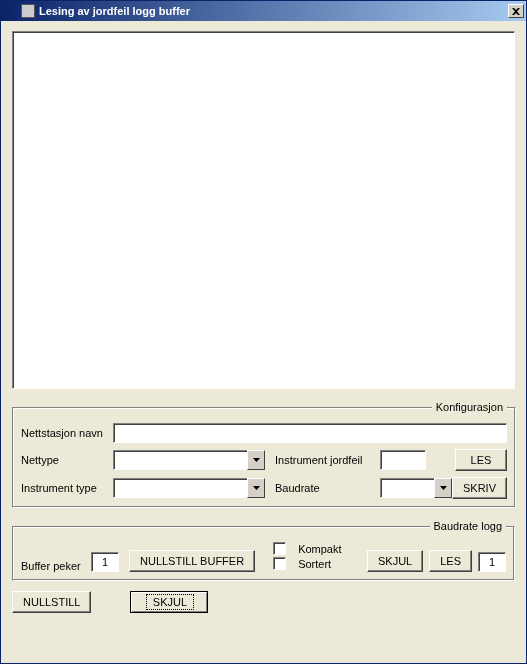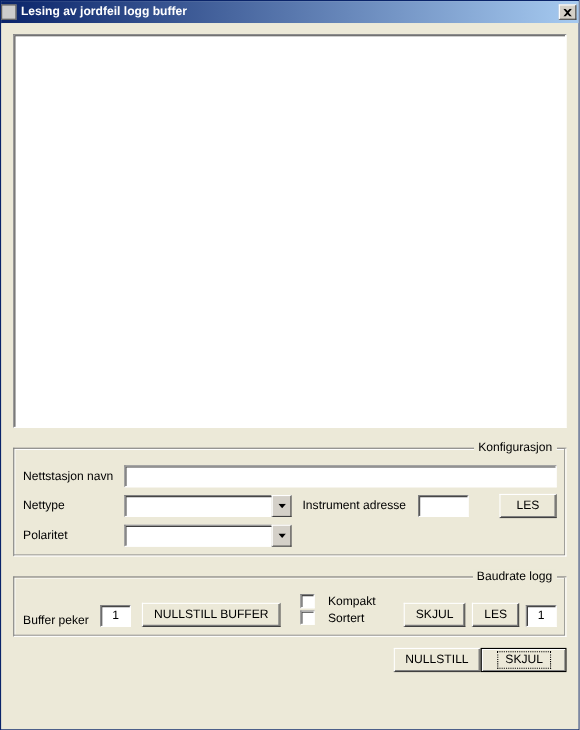--- a/index.html
+++ b/index.html
@@ -17,21 +17,21 @@
     border: 1px solid #0A246A;
     box-sizing: border-box;
     position: relative;
   }
   .titlebar {
     height: 20px;
     background: linear-gradient(to right, #0A246A, #A6CAF0);
     color: #fff;
     display: flex;
     align-items: center;
-    padding: 0 2px 0 0;
+    padding: 0 2px 0 20px;
     font-weight: bold;
     font-size: 11px;
   }
   .titlebar .app-icon {
     width: 14px;
     height: 14px;
     margin-right: 4px;
     position: relative;
   }
   .titlebar .app-icon::before {
@@ -211,23 +211,24 @@
     border-right: 1px solid #fff;
     border-bottom: 1px solid #fff;
     box-shadow: inset 1px 1px 0 #404040;
     box-sizing: border-box;
   }
 
   .spacer { flex: 1; }
 
   .bottom-bar {
     display: flex;
-    justify-content: flex-end;
+    justify-content: flex-start;
     align-items: center;
     margin-top: 10px;
+    gap: 39px;
   }
 
   .small-num {
     width: 28px;
     text-align: center;
   }
 </style>
 </head>
 <body>
 
@@ -258,40 +259,53 @@
       <div class="row">
         <span class="lbl">Nettype</span>
         <div class="combo" style="width:152px">
           <div class="combo-field"></div>
           <div class="combo-btn">
             <svg viewBox="0 0 7 4">
                 <path d="M0 0 H7 L3.5 4 Z" fill="#000"></path>
               </svg>
           </div>
         </div>
-        <span class="lbl2">Instrument adresse</span>
+        <span class="lbl2">Instrument jordfeil</span>
         <input class="text-input" style="width: 46px;" type="text" value="">
         <span class="spacer"></span>
         <button class="btn" style="min-width:52px">
           <span>LES</span>
         </button>
       </div>
 
-
       <div class="row">
-        <span class="lbl">Polaritet</span>
+        <span class="lbl">Instrument type</span>
         <div class="combo" style="width:152px">
           <div class="combo-field"></div>
           <div class="combo-btn">
             <svg viewBox="0 0 7 4">
                 <path d="M0 0 H7 L3.5 4 Z" fill="#000"></path>
               </svg>
           </div>
         </div>
+        <span class="lbl2">Baudrate</span>
+        <div class="combo" style="width:72px">
+          <div class="combo-field"></div>
+          <div class="combo-btn">
+            <svg viewBox="0 0 7 4">
+                <path d="M0 0 H7 L3.5 4 Z" fill="#000"></path>
+              </svg>
+          </div>
+        </div>
+        <span class="spacer"></span>
+        <button class="btn" style="min-width:52px">
+          <span>SKRIV</span>
+        </button>
       </div>
+
     </fieldset>
 
     <fieldset>
       <legend class="black">Baudrate logg</legend>
 
       <div class="row" style="align-items:flex-end">
         <span style="width:70px">Buffer peker</span>
         <input class="text-input small-num" type="text" value="1" style="">
         <span style="width:10px"></span>
         <button class="btn" style="min-width:120px">

